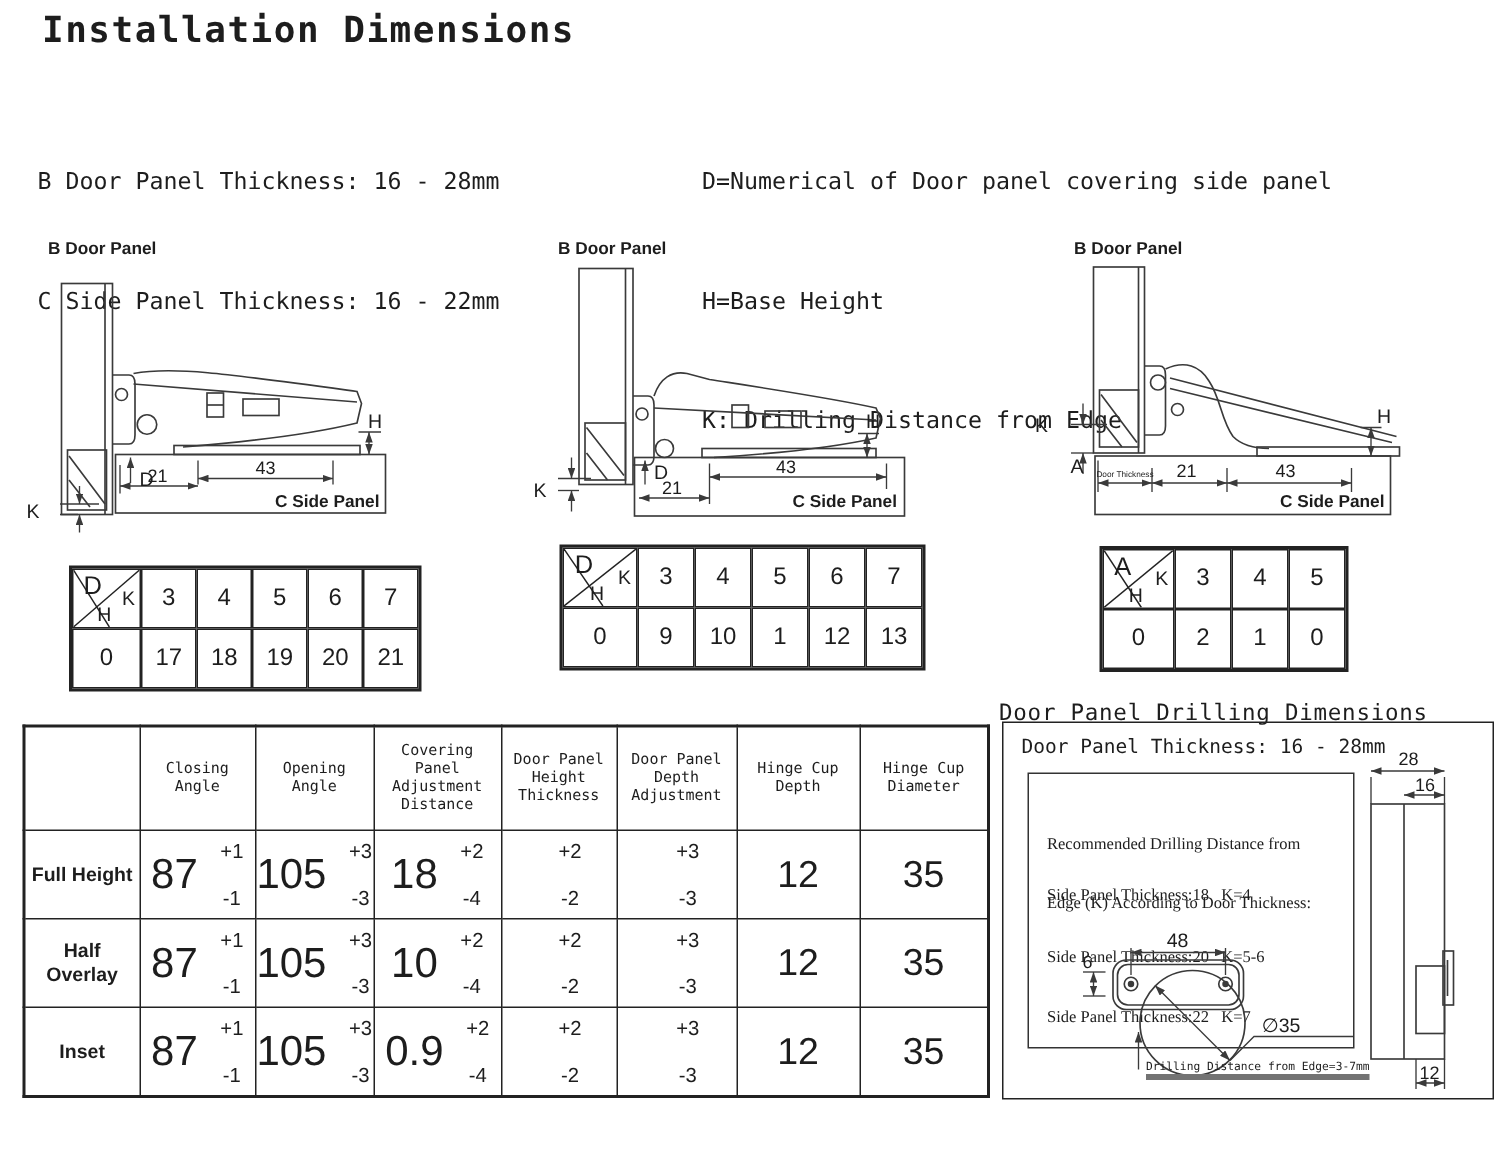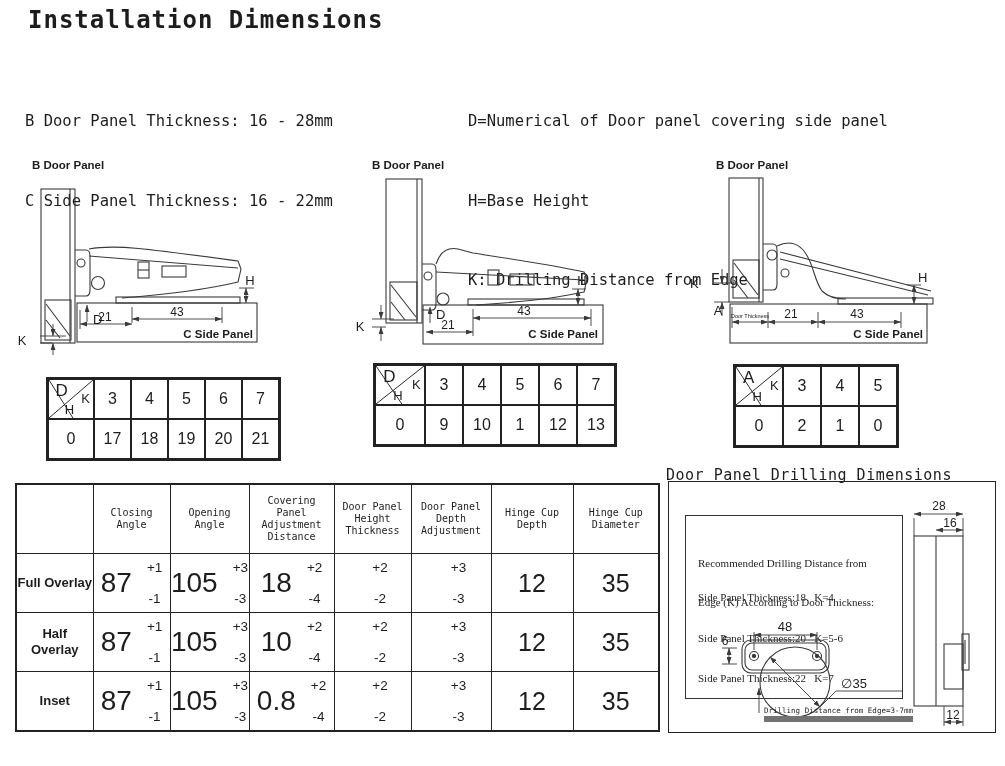--- a/index.html
+++ b/index.html
@@ -44,21 +44,21 @@
   .plain{font-family:"Liberation Sans",sans-serif;font-size:25px;}
 
   .drill-title{position:absolute;left:666px;top:466px;font-size:15px;letter-spacing:0.5px;}
   .drill-box{position:absolute;left:668px;top:481px;width:326px;height:250px;border:1.6px solid #222;}
   .drill-thickness{position:absolute;left:12px;top:9px;font-size:13px;white-space:pre;}
   .drill-inner{position:absolute;left:16px;top:33px;width:216px;height:182px;border:1.2px solid #333;}
   .drill-text{position:absolute;font-size:11px;white-space:pre;line-height:13px;font-family:Liberation Serif, serif;}
   .rec{left:29px;top:49px;}
   .rows{left:29px;top:82px;line-height:13.5px;}
   .drill-note{position:absolute;left:95px;top:224px;font-size:7.5px;white-space:pre;
-              border-bottom:6px solid #737373;padding-bottom:1px;}
+              border-bottom:4px solid #737373;padding-bottom:1px;}
   .drill-svg{position:absolute;left:0;top:0;}
 </style>
 </head>
 <body>
 
 <div class="page">
 
   <div class="title">Installation Dimensions</div>
 
   <div class="spec specs-left">
@@ -299,21 +299,21 @@
       <th></th>
       <th>Closing Angle</th>
       <th>Opening Angle</th>
       <th>Covering Panel Adjustment Distance</th>
       <th>Door Panel Height Thickness</th>
       <th>Door Panel Depth Adjustment</th>
       <th>Hinge Cup Depth</th>
       <th>Hinge Cup Diameter</th>
     </tr>
     <tr>
-      <td class="row-label">Full Overlay</td>
+      <td class="row-label">Full Height</td>
       <td>
             <div class="tol">
               <span class="tol-main">87</span>
               <span class="tol-st">
                 <span>+1</span>
                 <span>-1</span>
               </span>
             </div>
           </td>
       <td>
@@ -428,21 +428,21 @@
             <div class="tol">
               <span class="tol-main">105</span>
               <span class="tol-st">
                 <span>+3</span>
                 <span>-3</span>
               </span>
             </div>
           </td>
       <td>
             <div class="tol">
-              <span class="tol-main">0.8</span>
+              <span class="tol-main">0.9</span>
               <span class="tol-st">
                 <span>+2</span>
                 <span>-4</span>
               </span>
             </div>
           </td>
       <td>
             <div class="tol">
               <span class="tol-main"></span>
               <span class="tol-st">
@@ -465,20 +465,21 @@
           </td>
       <td>
             <div class="plain">35</div>
           </td>
     </tr>
   </tbody>
     </table>
 
   <div class="drill-title">Door Panel Drilling Dimensions</div>
   <div class="drill-box">
+    <div class="drill-thickness">Door Panel Thickness: 16 - 28mm</div>
     <div class="drill-inner"></div>
     <div class="drill-text rec">
       <div>Recommended Drilling Distance from</div>
       <div>Edge (K) According to Door Thickness:</div>
     </div>
     <div class="drill-text rows">
       <div>Side Panel Thickness:18   K=4</div>
       <div>Side Panel Thickness:20   K=5-6</div>
       <div>Side Panel Thickness:22   K=7</div>
     </div>

